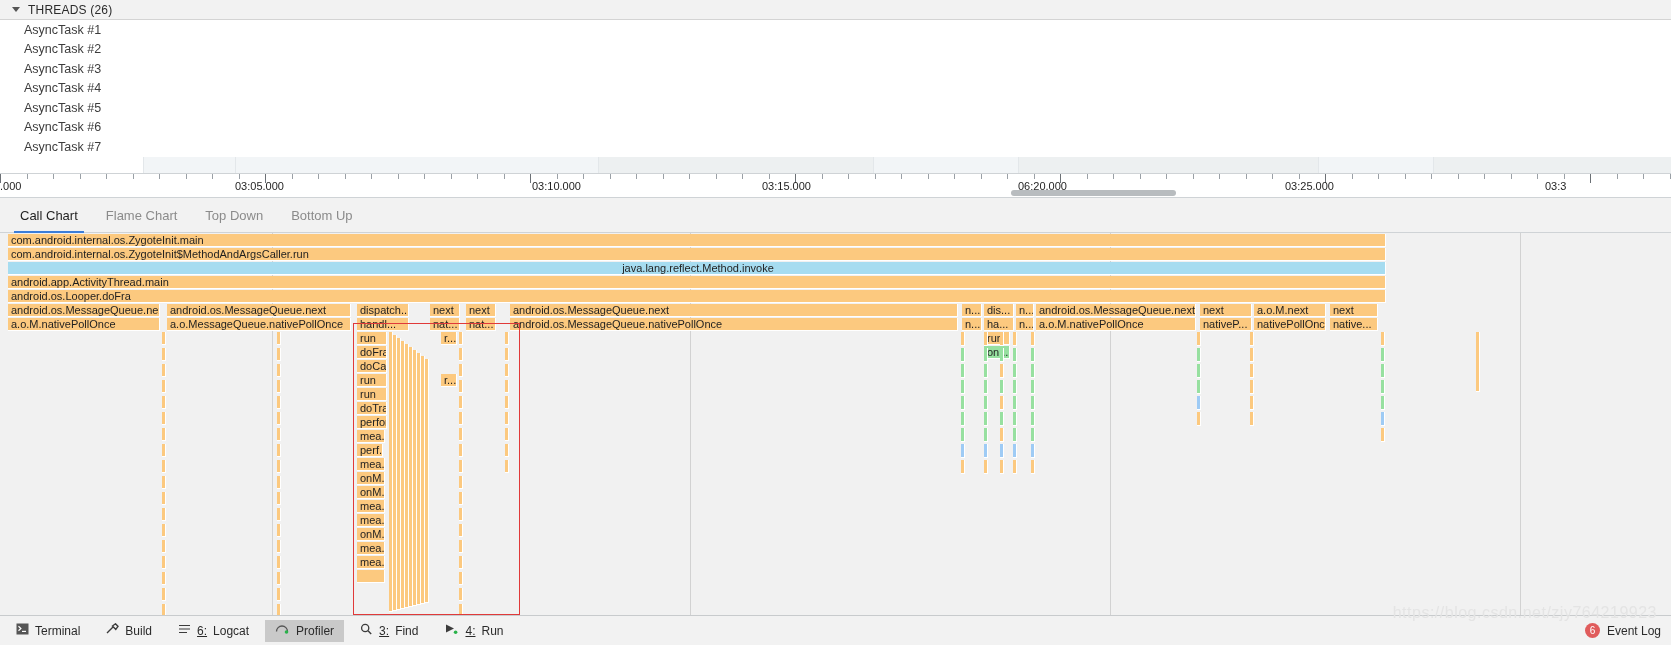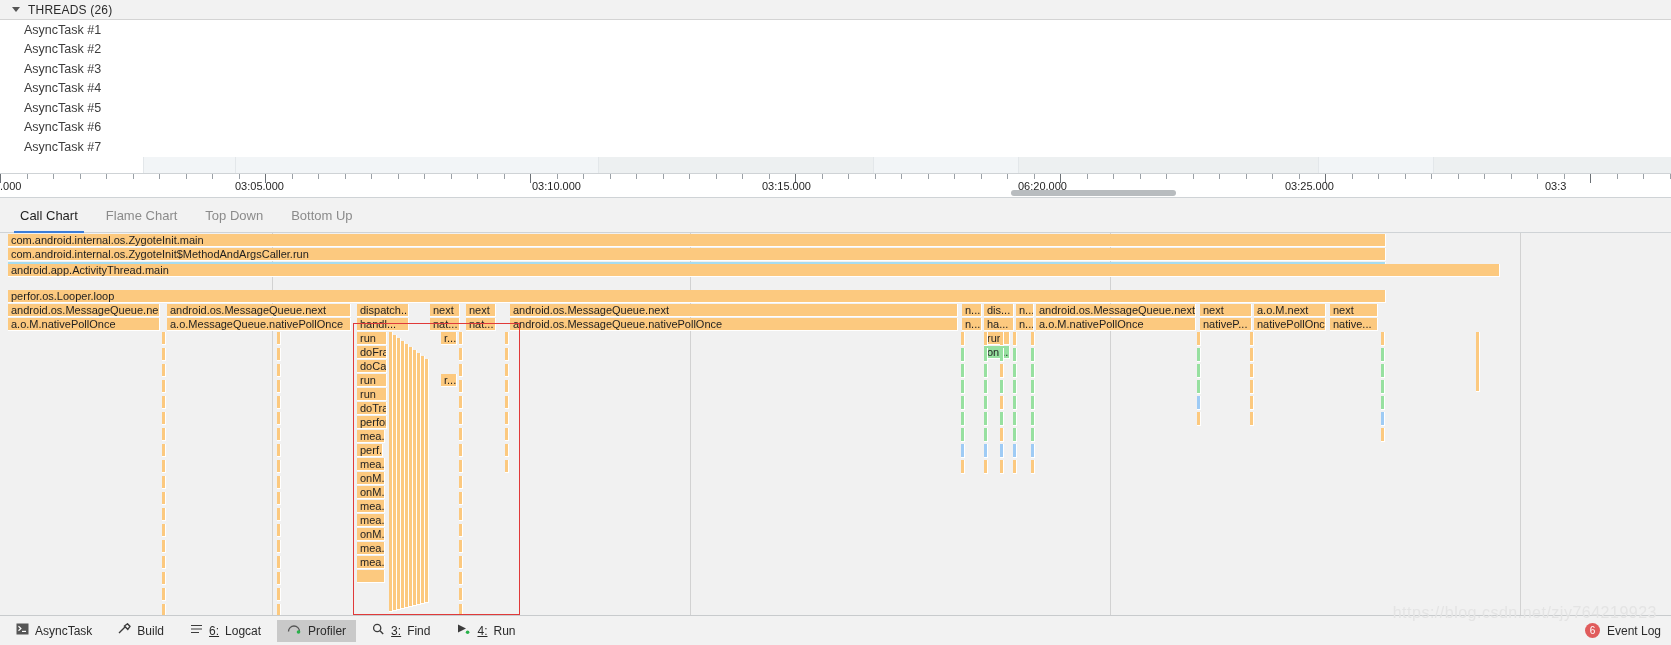--- a/index.html
+++ b/index.html
@@ -296,22 +296,22 @@
 
   <div class="callchart" id="callchart">
     <div class="cc-vline" style="left:272px;"></div>
     <div class="cc-vline" style="left:690px;"></div>
     <div class="cc-vline" style="left:1110px;"></div>
     <div class="cc-vline" style="left:1520px;"></div>
     <div class="sel-rect" style="left:353px;top:90px;width:167px;height:292px;"></div>
   <div class="node" style="left: 8px; top: 1px; width: 1378px;">com.android.internal.os.ZygoteInit.main</div>
       <div class="node" style="left: 8px; top: 15px; width: 1378px;">com.android.internal.os.ZygoteInit$MethodAndArgsCaller.run</div>
       <div class="node blue" style="left: 8px; top: 29px; width: 1378px; text-align: center;">java.lang.reflect.Method.invoke</div>
-      <div class="node" style="left: 8px; top: 31px; width: 1492px;">android.app.ActivityThread.main</div>
-      <div class="node" style="left: 8px; top: 57px; width: 1378px;">perfor.os.Looper.loop</div>
+      <div class="node" style="left: 8px; top: 43px; width: 1378px;">android.app.ActivityThread.main</div>
+      <div class="node" style="left: 8px; top: 57px; width: 1378px;">android.os.Looper.doFra</div>
       <div class="node" style="left: 8px; top: 71px; width: 152px;">android.os.MessageQueue.next</div>
       <div class="node" style="left: 167px; top: 71px; width: 184px;">android.os.MessageQueue.next</div>
       <div class="node" style="left: 357px; top: 71px; width: 52px;">dispatch...</div>
       <div class="node" style="left: 430px; top: 71px; width: 30px;">next</div>
       <div class="node" style="left: 466px; top: 71px; width: 30px;">next</div>
       <div class="node" style="left: 510px; top: 71px; width: 448px;">android.os.MessageQueue.next</div>
       <div class="node" style="left: 962px; top: 71px; width: 20px;">n...</div>
       <div class="node" style="left: 984px; top: 71px; width: 30px;">dis...</div>
       <div class="node" style="left: 1016px; top: 71px; width: 18px;">n...</div>
       <div class="node" style="left: 1036px; top: 71px; width: 160px;">android.os.MessageQueue.next</div>
@@ -494,21 +494,21 @@
     </div>
 
   <div class="bottombar">
     <div id="bb-host" style="display:flex;align-items:center;">
         <div class="bb-item">
           <span class="ico"><svg width="13" height="12" viewBox="0 0 13 12">
               <rect x="0.5" y="0.5" width="12" height="11" fill="#555"></rect>
               <path d="M2.5 3.2l2.4 2.3-2.4 2.3" stroke="#fff" stroke-width="1.2" fill="none"></path>
               <path d="M6 8.4h4" stroke="#fff" stroke-width="1.2"></path>
             </svg></span>
-          <span>AsyncTask</span>
+          <span>Terminal</span>
         </div>
         <div class="bb-item">
           <span class="ico"><svg width="13" height="12" viewBox="0 0 13 12">
               <path d="M1 10l6-6M6.5 3l3-2.2 2.5 2.6-2.2 3z" stroke="#3c3c3c" stroke-width="1.4" fill="none"></path>
             </svg></span>
           <span>Build</span>
         </div>
         <div class="bb-item">
           <span class="ico"><svg width="13" height="12" viewBox="0 0 13 12">
               <path d="M1 2.5h11M1 6h11M1 9.5h8" stroke="#3c3c3c" stroke-width="1.2"></path>

